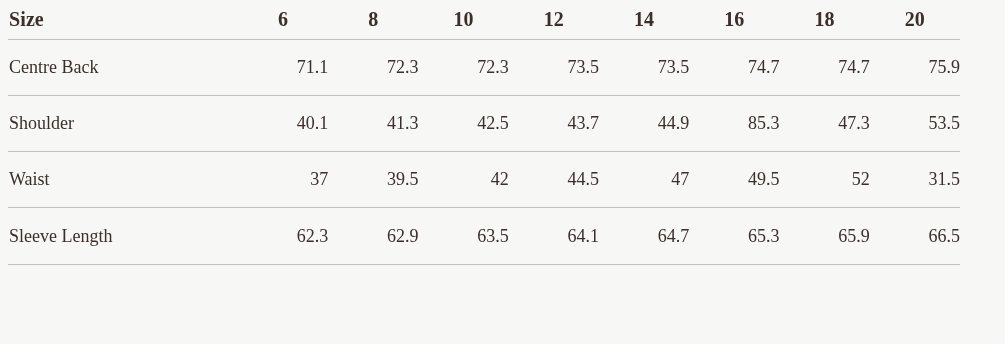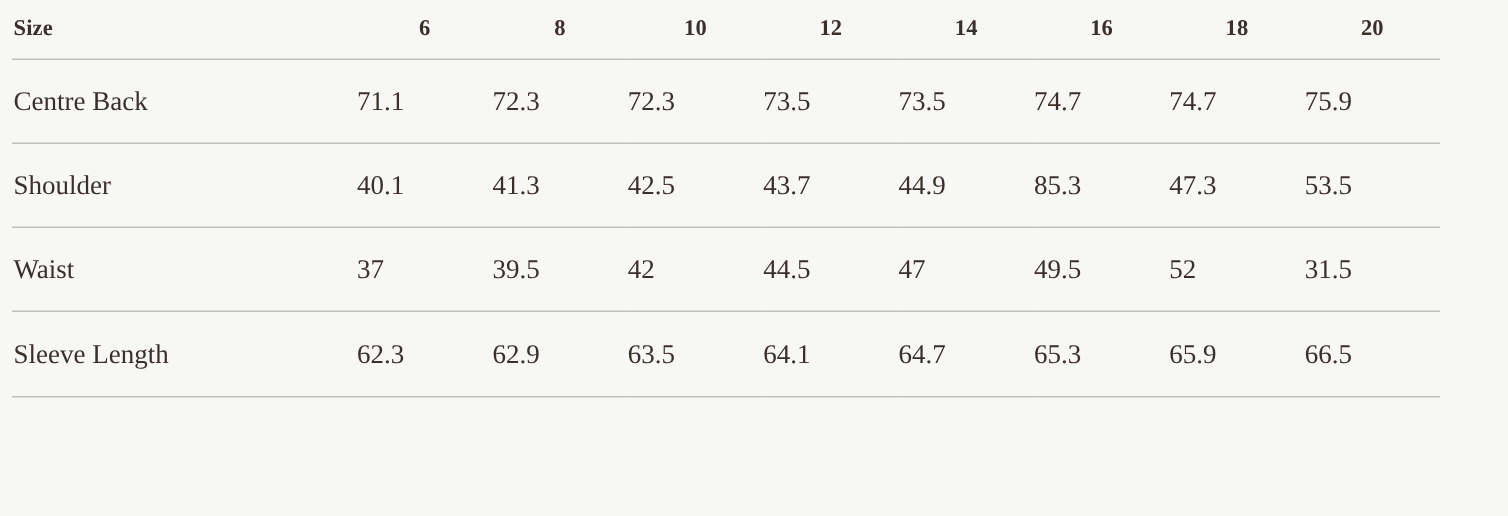--- a/index.html
+++ b/index.html
@@ -28,21 +28,21 @@
     margin: 0 0 0 8px;
     border-collapse: collapse;
     table-layout: fixed;
   }
 
   table.size-table col.label-col { width: 230px; }
   table.size-table col.data-col  { width: 90.25px; }
 
   thead th {
     font-weight: bold;
-    font-size: 15px;
+    font-size: 20px;
     color: #3a2f2a;
     padding: 0;
     height: 39px;
     vertical-align: middle;
     border-bottom: 1px solid #c2c0bb;
     letter-spacing: 0.1px;
   }
 
   thead th.row-label-head {
     text-align: left;
@@ -63,21 +63,21 @@
     border-bottom: 1px solid #c2c0bb;
   }
 
   tbody td.row-label {
     text-align: left;
     padding-left: 1px;
     white-space: nowrap;
   }
 
   tbody td.measure {
-    text-align: left;
+    text-align: right;
   }
 
   tbody tr:last-child td {
     height: 56px;
     margin-left: 16px;
   }
 </style>
 </head>
 <body>
 

